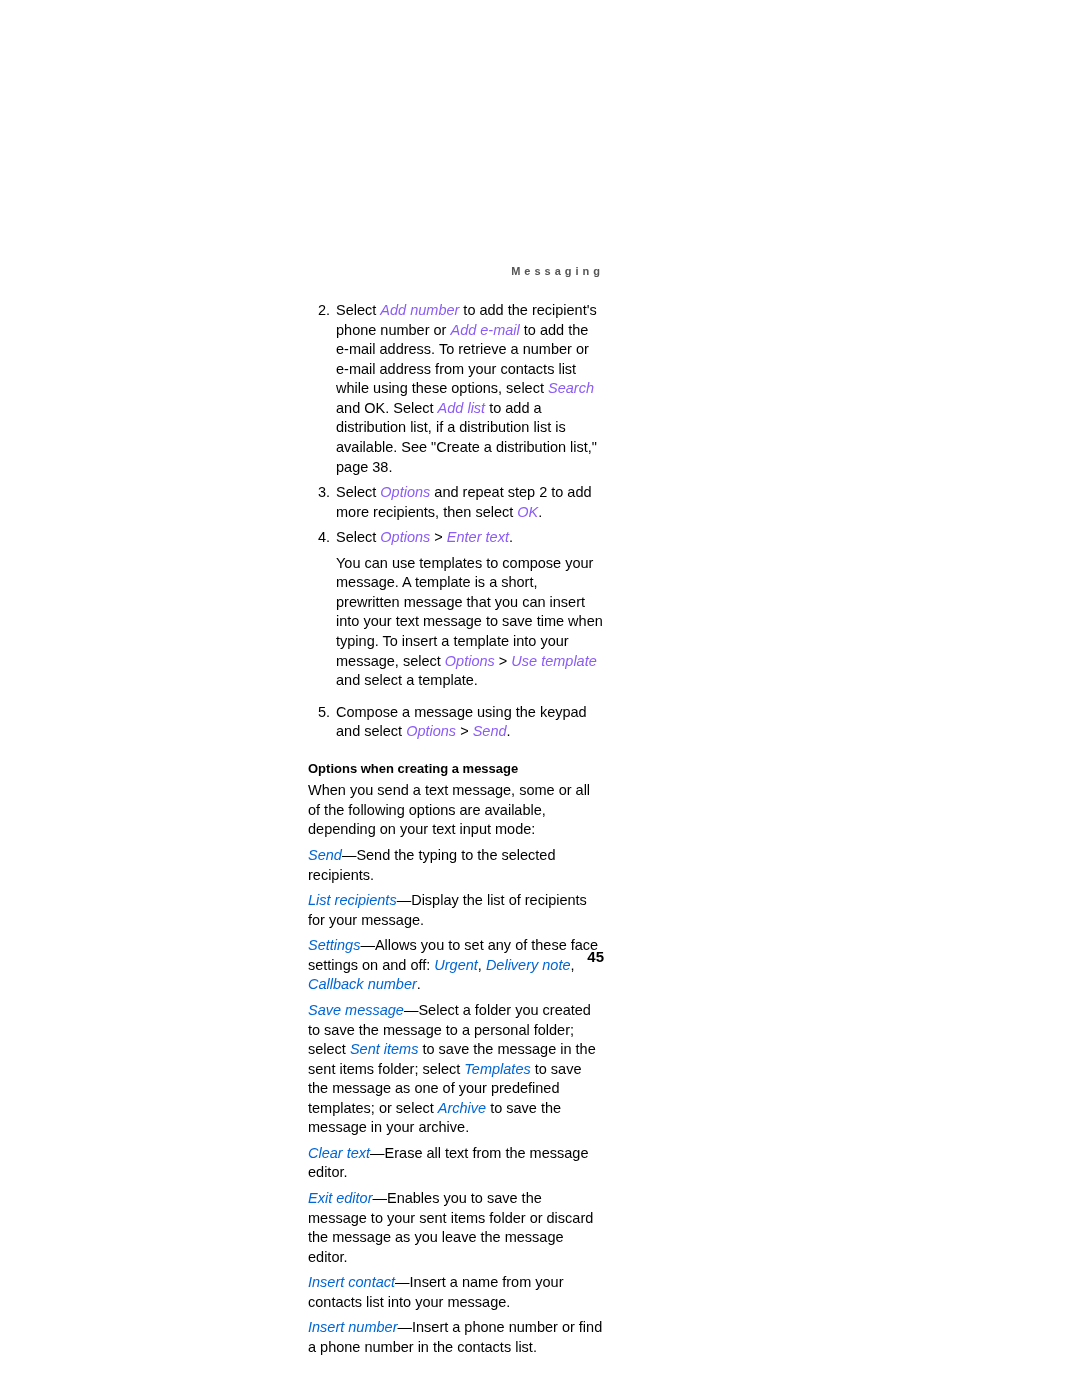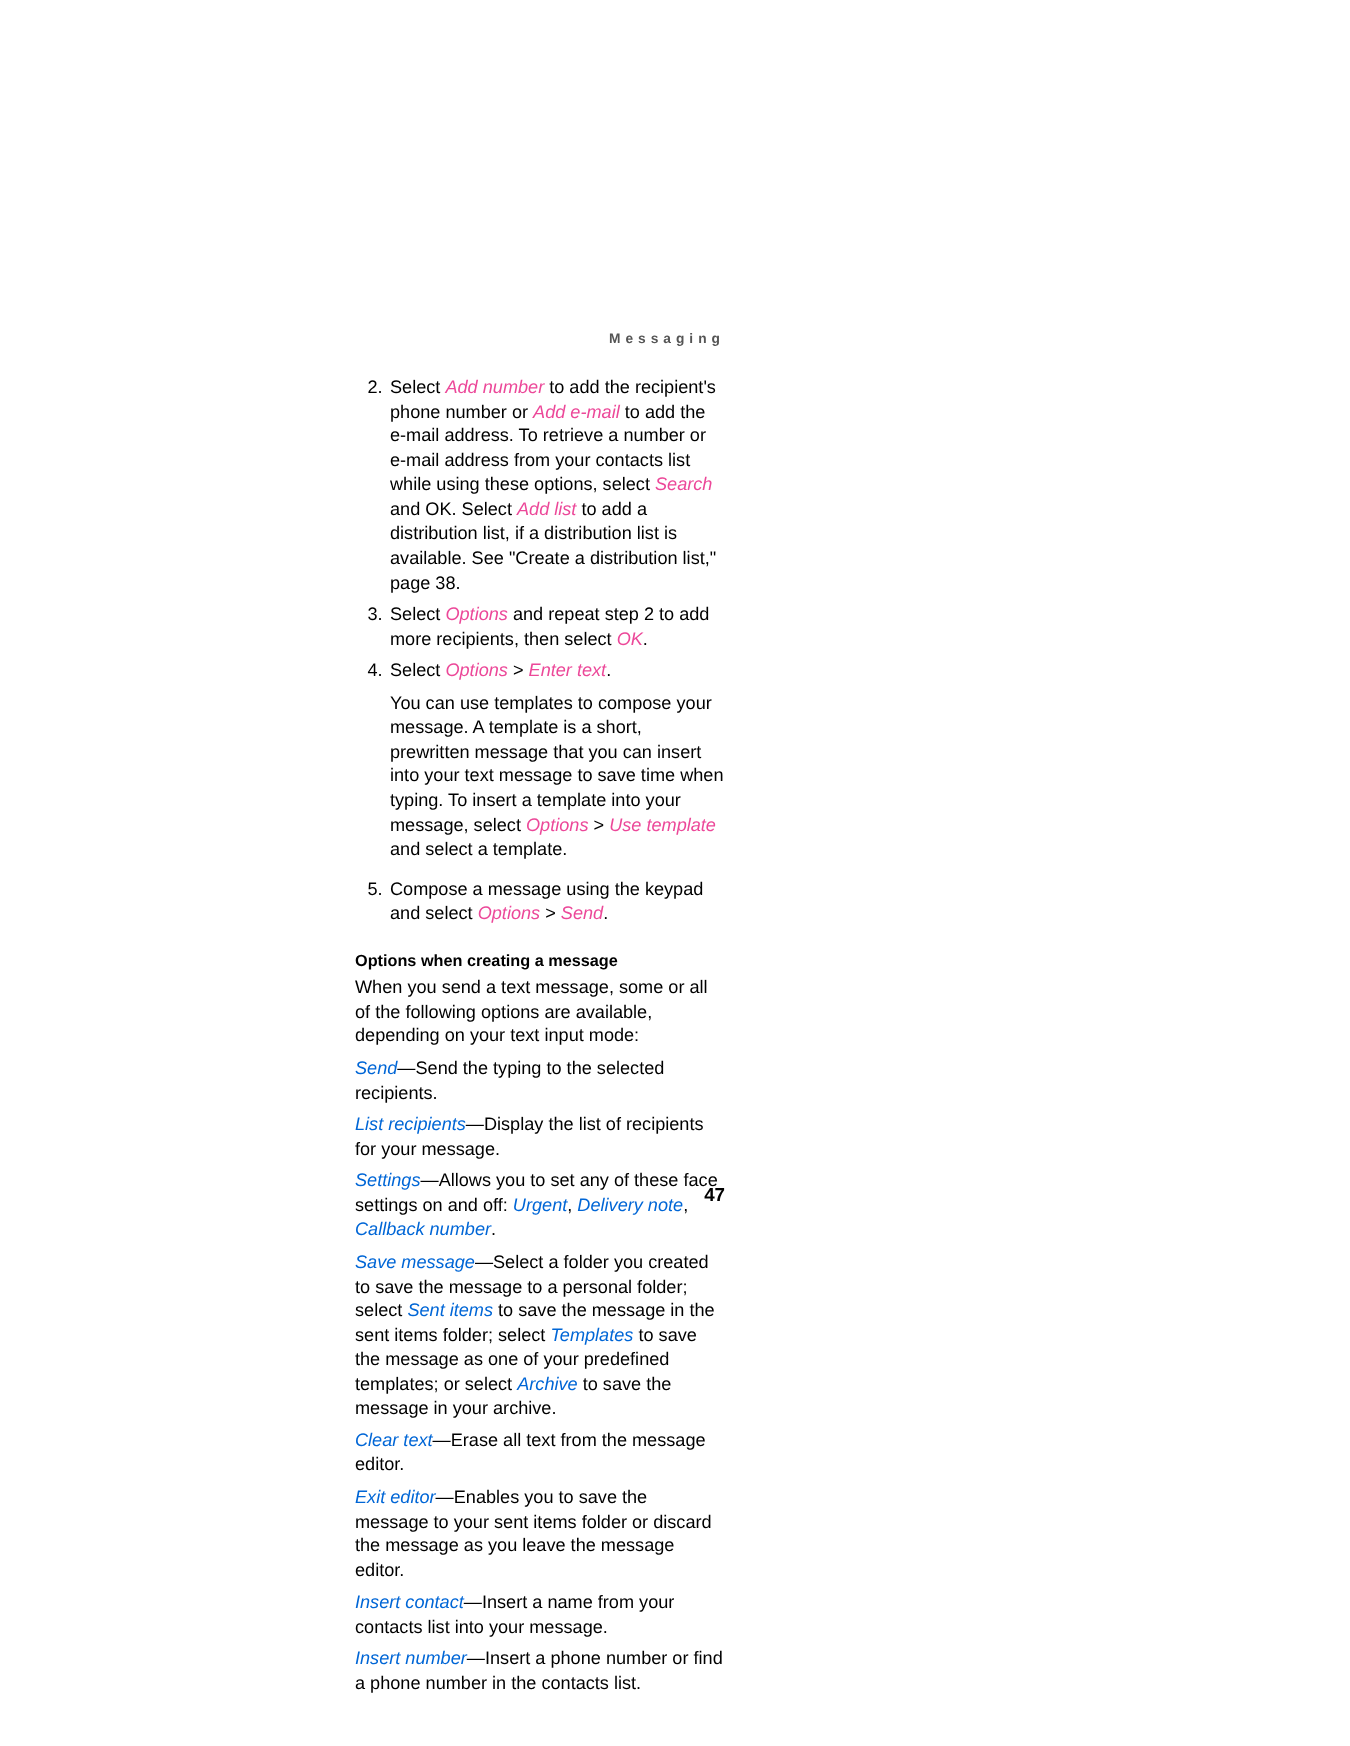--- a/index.html
+++ b/index.html
@@ -10,20 +10,21 @@
     height: 1397px;
     font-family: "Segoe UI", "Helvetica Neue", Arial, sans-serif;
     color: #000;
   }
   .page {
     position: relative;
     width: 880px;
     height: 1397px;
     box-sizing: border-box;
     padding: 265px 300px 16px 284px; 
+    margin-left: 24px;
   }
   .running-head {
     position: absolute;
     top: 265px;
     right: 300px;
     font-size: 11px;
     letter-spacing: 4px;
     font-weight: 700;
     color: #555;
   }
@@ -49,21 +50,21 @@
   ol.steps > li .body {
     flex: 1 1 auto;
   }
   .para { margin-bottom: 6px; }
   .sub { margin-top: 6px; }
   .h2 {
     font-size: 13px;
     font-weight: 700;
     margin: 18px 0 4px 0;
   }
-  .blue  { color: #ec4899; font-style: italic; }
+  .blue  { color: #8b5cf6; font-style: italic; }
   .bluei { color: #0066d6; font-style: italic; }
   .pagenum {
     position: absolute;
     right: 300px;
     top: 948px;
     font-size: 15px;
     font-weight: 700;
     color: #000;
   }
 </style>
@@ -145,15 +146,15 @@
     </div>
 
     <div class="para">
       <span class="bluei">Insert number</span><span>—Insert a phone number or find a phone number in the contacts list.</span>
     </div>
 
 
 
   </div>
 
-  <div class="pagenum">47</div>
+  <div class="pagenum">45</div>
 
 </div>
 
 </body></html>

